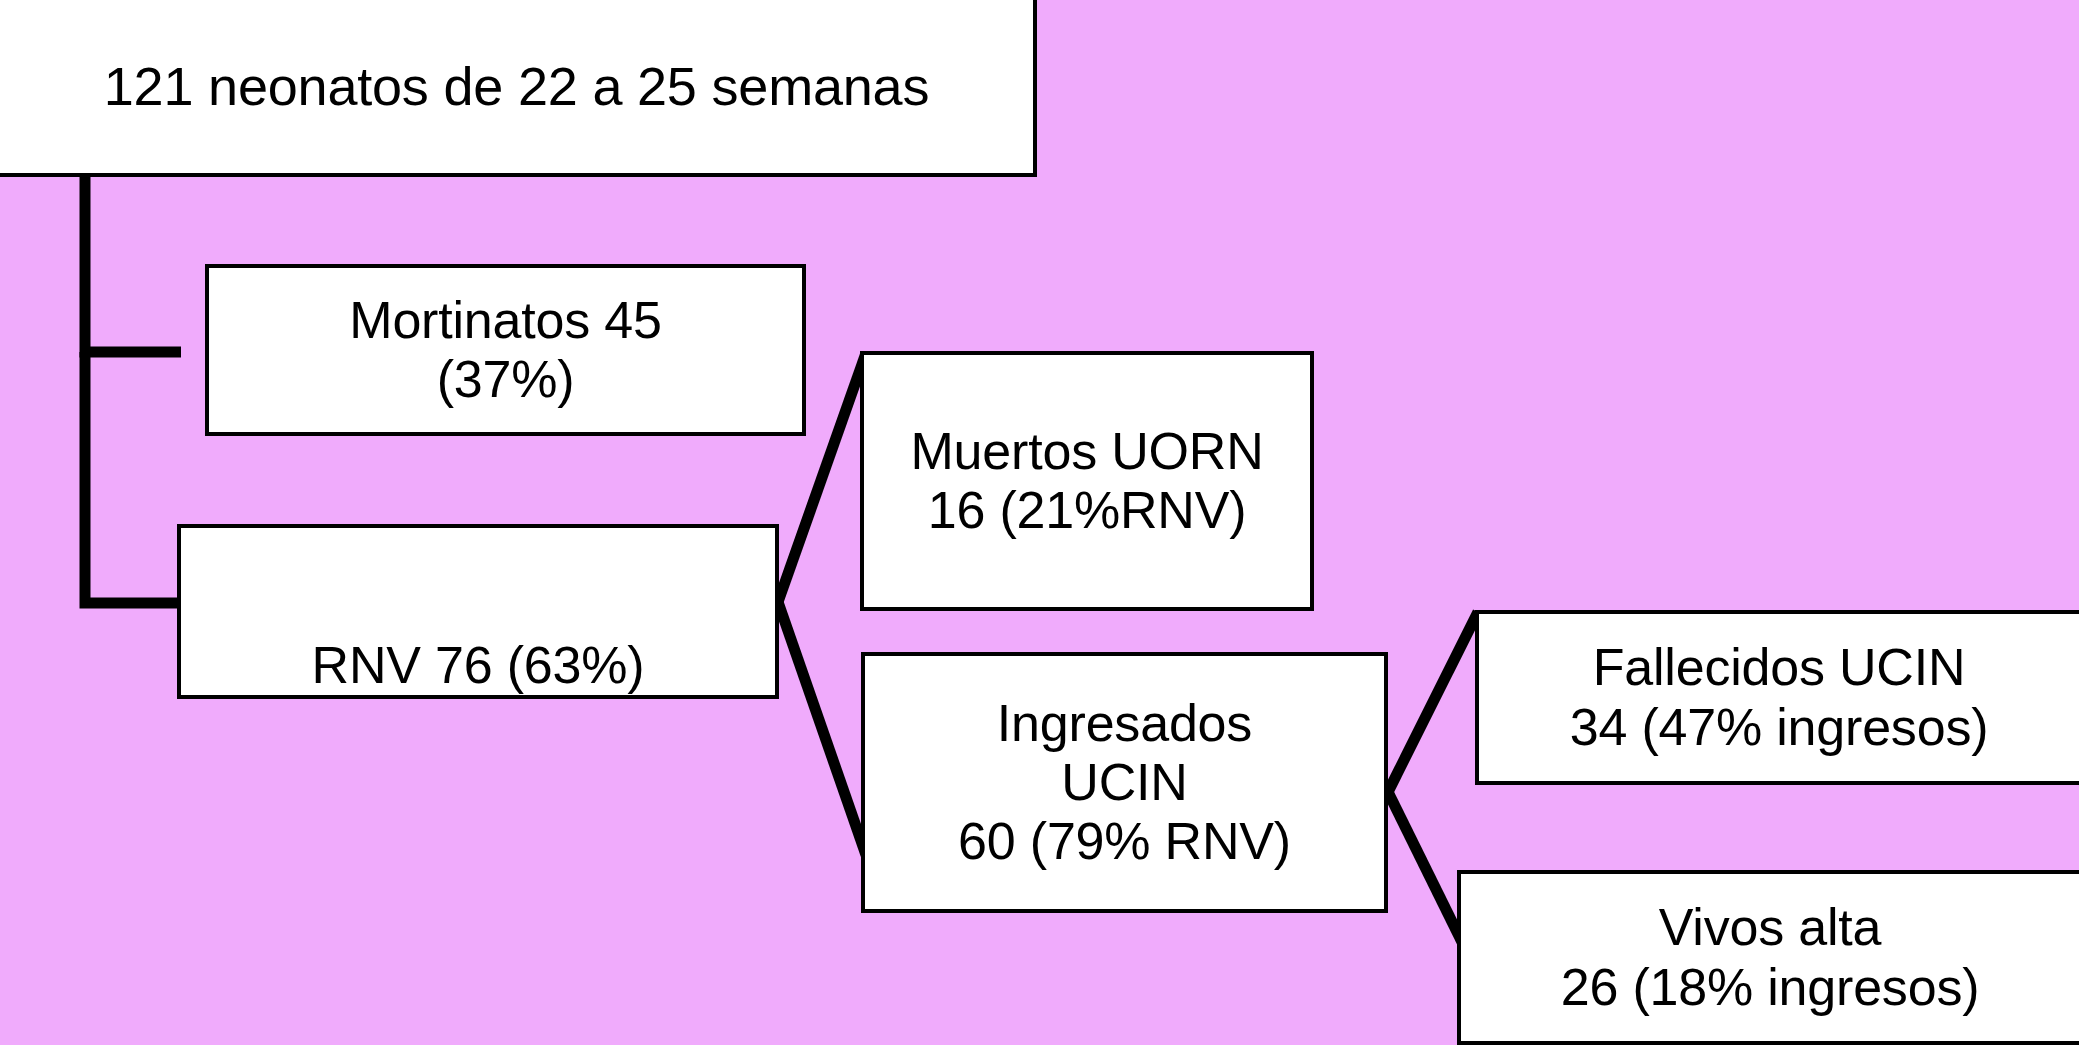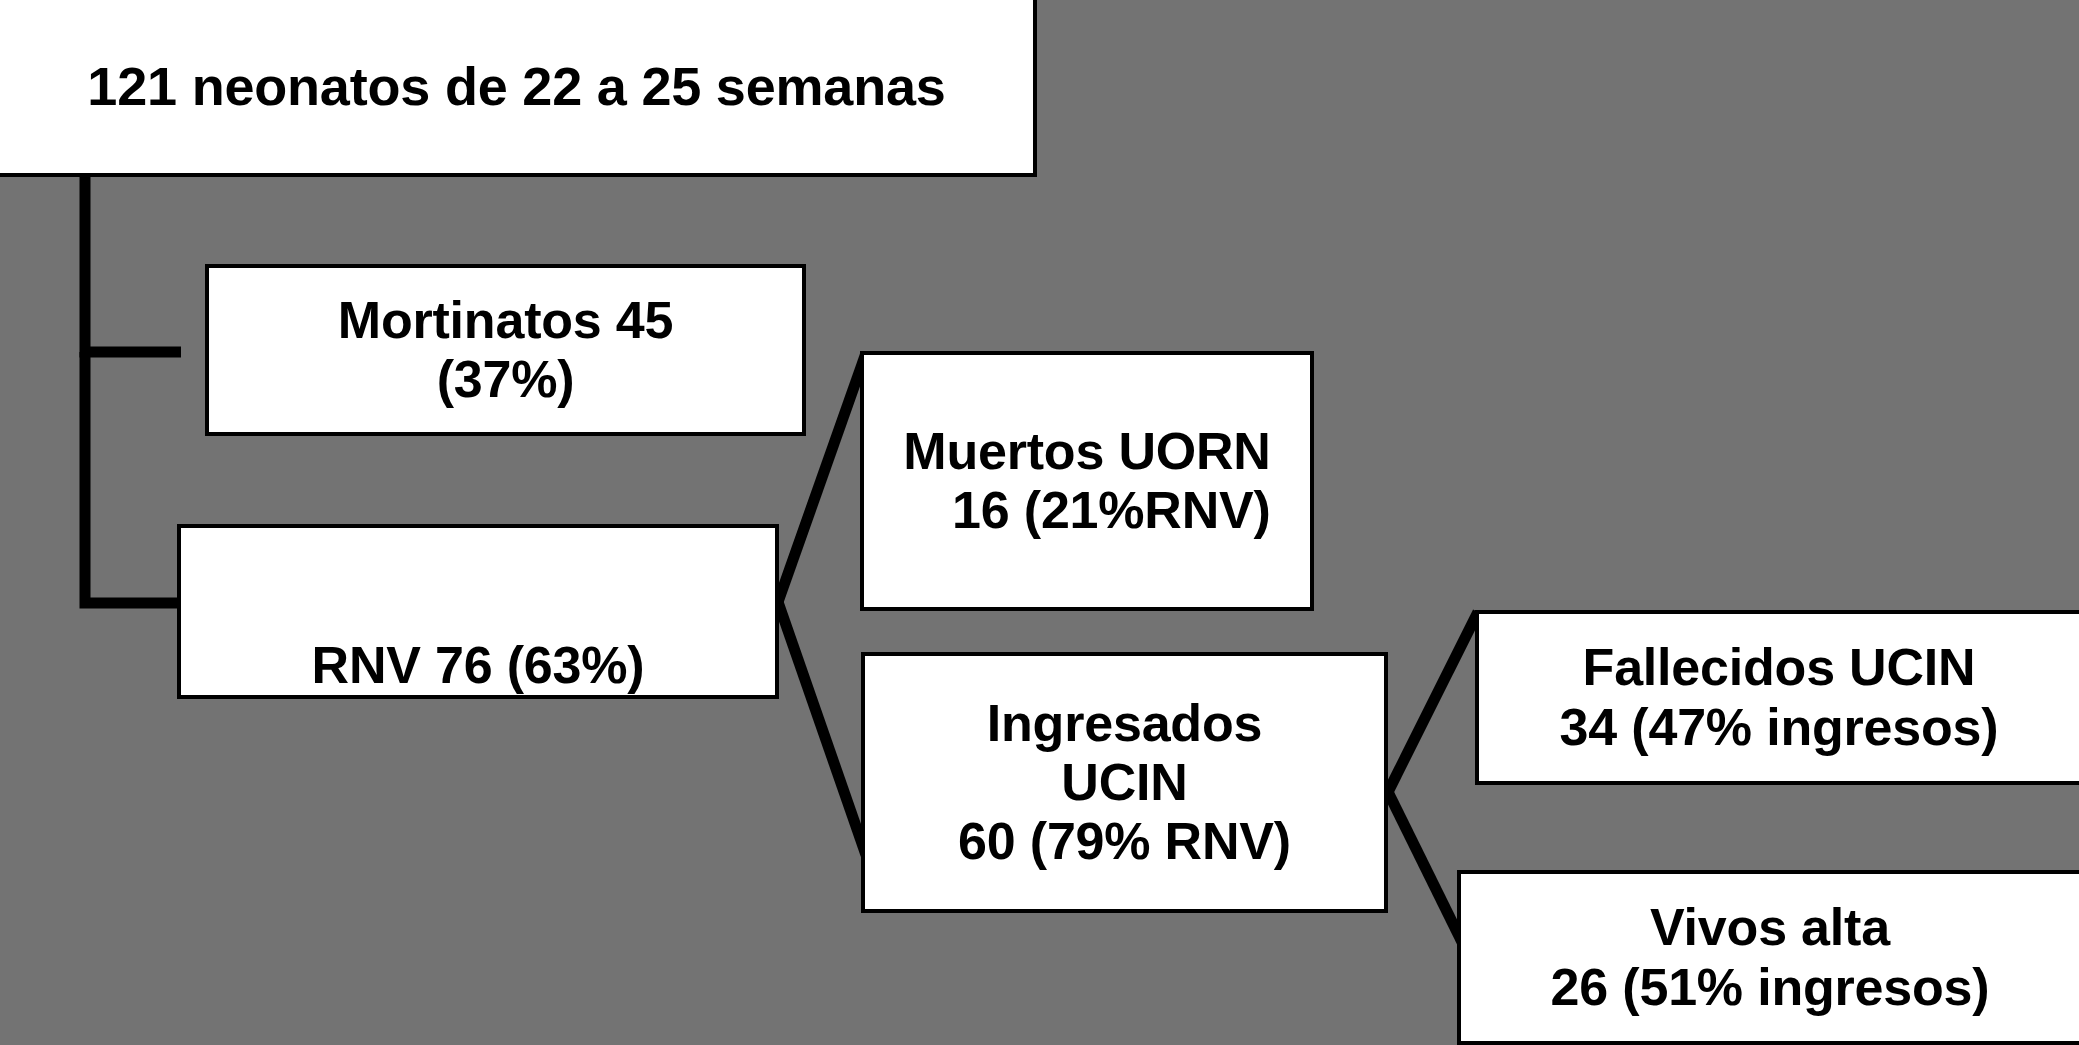--- a/index.html
+++ b/index.html
@@ -4,24 +4,23 @@
 <style>
   html, body {
     margin: 0;
     padding: 0;
     background: #ffffff;
   }
   #canvas {
     position: relative;
     width: 2079px;
     height: 1045px;
-    background: #737373;
+    background: #f0abfc;
     overflow: hidden;
     font-family: "Liberation Sans", sans-serif;
-    font-weight: bold;
   }
   .node {
     position: absolute;
     box-sizing: border-box;
     border: 4px solid #000000;
     background: #ffffff;
     display: flex;
     align-items: center;
     justify-content: center;
     text-align: center;
@@ -33,21 +32,21 @@
     line-height: 1.14;
     letter-spacing: -0.2px;
     white-space: pre-line;
     padding: 0 10px;
   }
   
   #node-cohort      { left: -4px;   top: -4px;   width: 1041px; height: 181px; }
   #node-cohort .label { font-size: 54px; }
   #node-stillbirths { left: 177px;  top: 264px;  width: 601px;  height: 172px; margin-left: 28px; }
   #node-livebirths  { left: 177px;  top: 524px;  width: 602px;  height: 175px; align-items: flex-end; }
-  #node-deaths-dr   { left: 860px;  top: 351px;  width: 454px;  height: 260px; text-align: right; }
+  #node-deaths-dr   { left: 860px;  top: 351px;  width: 454px;  height: 260px; }
   #node-nicu        { left: 861px;  top: 652px;  width: 527px;  height: 261px; }
   #node-nicu-deaths { left: 1475px; top: 610px;  width: 608px;  height: 175px; }
   #node-discharged  { left: 1457px; top: 870px;  width: 626px;  height: 175px; }
 
   
   #connectors {
     position: absolute;
     left: 0;
     top: 0;
     width: 2079px;
@@ -103,16 +102,16 @@
 60 (79% RNV)</span>
   </div>
 
   <div class="node" id="node-nicu-deaths">
     <span class="label">Fallecidos UCIN
 34 (47% ingresos)</span>
   </div>
 
   <div class="node" id="node-discharged">
     <span class="label">Vivos alta
-26 (51% ingresos)</span>
+26 (18% ingresos)</span>
   </div>
 
 </div>
 
 </body></html>

